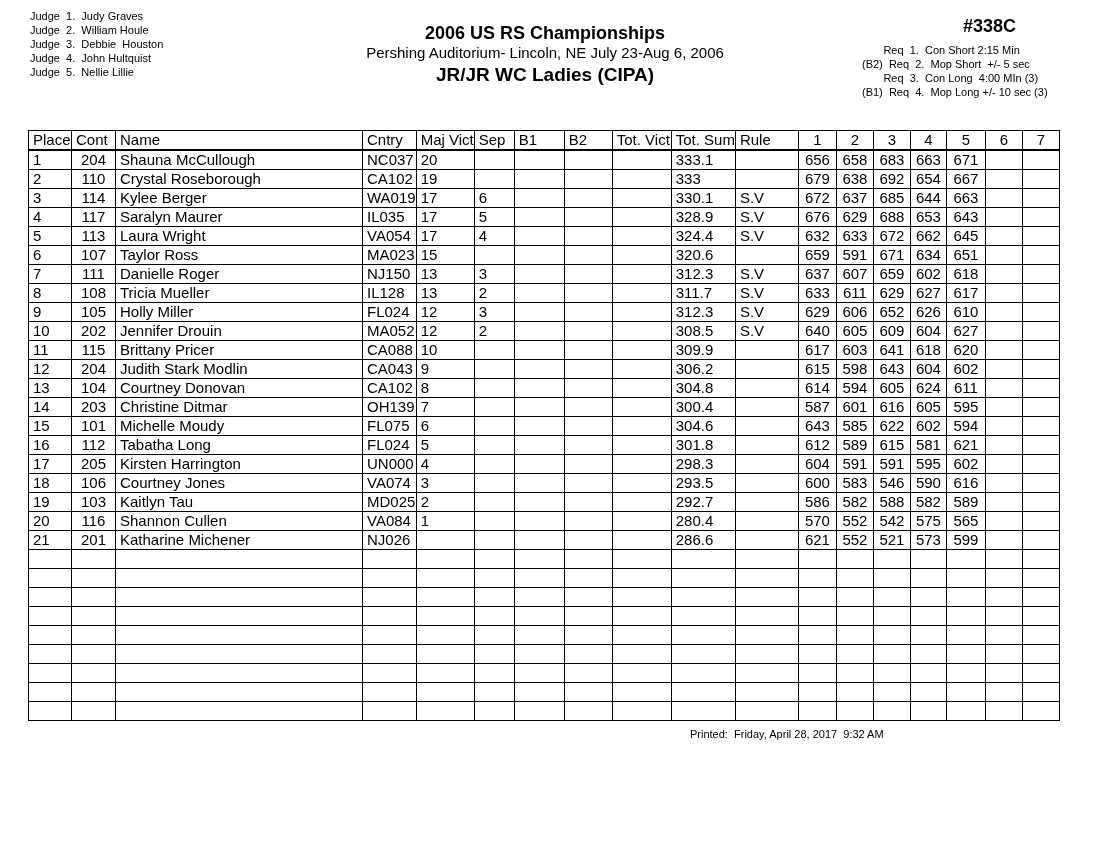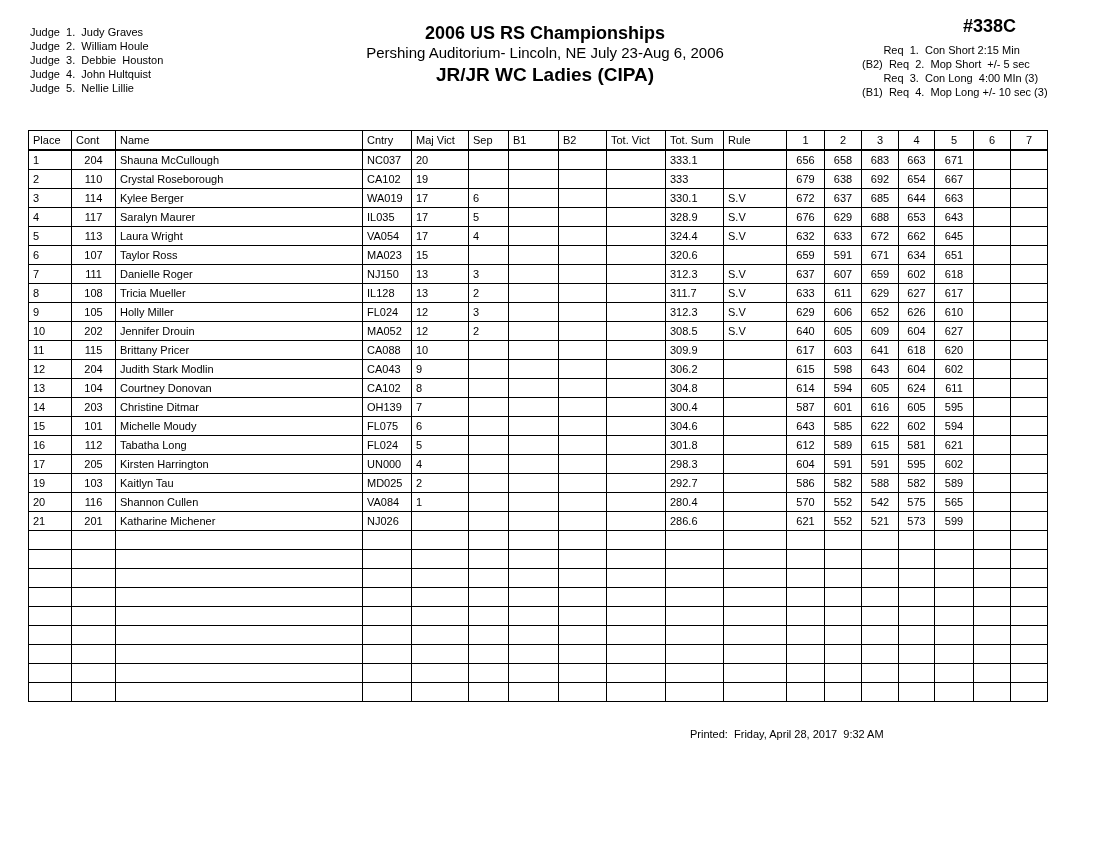--- a/index.html
+++ b/index.html
@@ -1,33 +1,33 @@
 <!DOCTYPE html>
 <html><head>
 <meta charset="utf-8">
 <style>
   html, body { margin: 0; padding: 0; background: #ffffff; }
   body {
     width: 1100px; height: 850px; position: relative; overflow: hidden;
     font-family: "Liberation Sans", sans-serif; color: #000;
   }
-  .judges { position: absolute; left: 30px; top: 9px; font-size: 11px; line-height: 14px; margin-top: 16px; }
+  .judges { position: absolute; left: 30px; top: 9px; font-size: 11px; line-height: 14px; }
   .judges div { white-space: pre; }
   .center-head { position: absolute; left: 330px; width: 430px; top: 22px; text-align: center; }
   .center-head .t1 { font-size: 18px; font-weight: bold; line-height: 22px; }
   .center-head .t2 { font-size: 15px; line-height: 18px; }
   .center-head .t3 { font-size: 19px; font-weight: bold; line-height: 26px; }
   .center-head .t4 { font-size: 17px; line-height: 22px; }
   .event-no { position: absolute; left: 963px; top: 16px; font-size: 18px; font-weight: bold; }
   .reqs { position: absolute; left: 862px; top: 43px; font-size: 11px; line-height: 14px; }
   .reqs div { white-space: pre; }
   table.results {
     position: absolute; left: 28px; top: 130px;
     border-collapse: collapse; table-layout: fixed;
-    font-size: 11px;
+    font-size: 15px;
   }
   table.results th, table.results td {
     border: 1px solid #000; height: 18px; padding: 0 0 0 4px;
     white-space: nowrap; overflow: hidden; text-align: left; font-weight: normal;
     line-height: 18px;
   }
   table.results thead th { border-bottom: 2px solid #000; height: 17px; }
   table.results th.num, table.results td.num { text-align: center; padding: 0; }
   td.place { text-align: center; padding-left: 0; }
   td.sep { padding-left: 12px; }
@@ -440,20 +440,40 @@
         <td class="rule"></td>
         <td class="num">604</td>
         <td class="num">591</td>
         <td class="num">591</td>
         <td class="num">595</td>
         <td class="num">602</td>
         <td class="num"></td>
         <td class="num"></td>
       </tr>
       <tr>
+        <td class="place">18</td>
+        <td class="num">106</td>
+        <td>Courtney Jones</td>
+        <td>VA074</td>
+        <td class="maj">3</td>
+        <td class="sep"></td>
+        <td></td>
+        <td></td>
+        <td></td>
+        <td class="sum">293.5</td>
+        <td class="rule"></td>
+        <td class="num">600</td>
+        <td class="num">583</td>
+        <td class="num">546</td>
+        <td class="num">590</td>
+        <td class="num">616</td>
+        <td class="num"></td>
+        <td class="num"></td>
+      </tr>
+      <tr>
         <td class="place">19</td>
         <td class="num">103</td>
         <td>Kaitlyn Tau</td>
         <td>MD025</td>
         <td class="maj">2</td>
         <td class="sep"></td>
         <td></td>
         <td></td>
         <td></td>
         <td class="sum">292.7</td>

